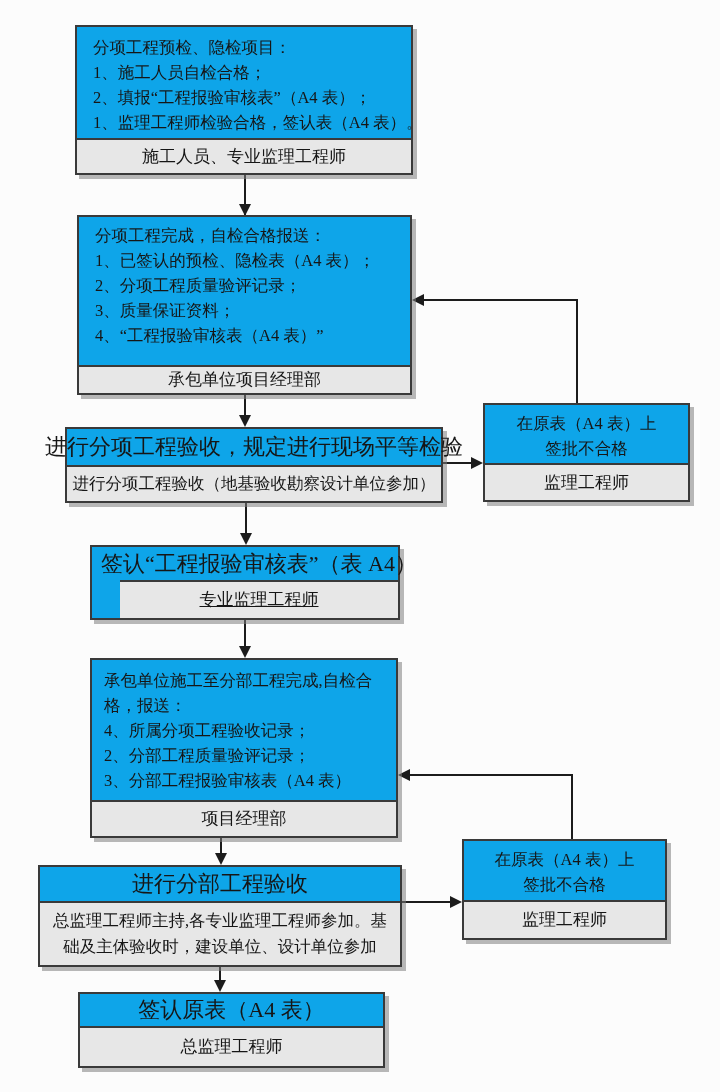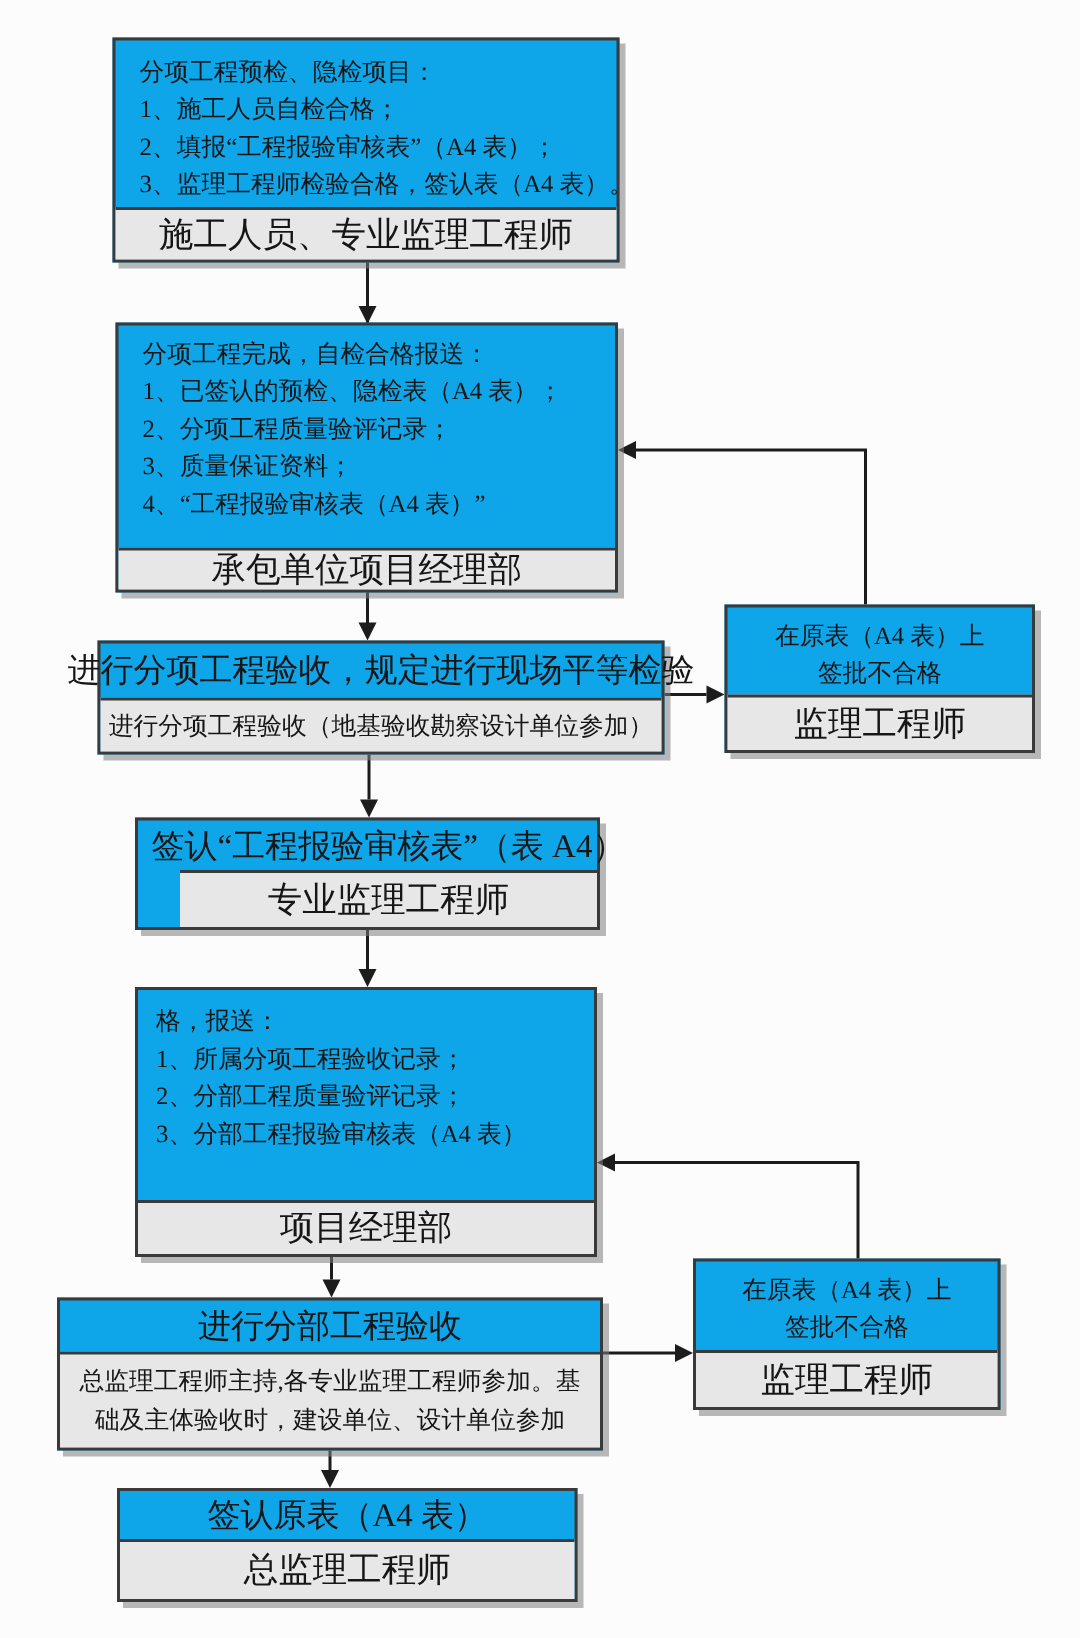--- a/index.html
+++ b/index.html
@@ -16,21 +16,21 @@
     border:2px solid #3a3a3a; background:#0ea5e9;
     box-shadow:4px 4px 0 rgba(125,125,125,.55);
   }
   .body { flex:1; font-size:16.5px; line-height:25px; padding:7px 10px 0 16px; }
   .body.center { text-align:center; padding:6px 4px 0 4px; }
   .line { white-space:nowrap; }
   .hdr { flex:1; display:flex; align-items:center; justify-content:center; text-align:center; font-size:22px; white-space:nowrap; }
   .ftr {
     border-top:2px solid #3a3a3a; background:#e7e7e7;
     display:flex; flex-direction:column; align-items:center; justify-content:center;
-    text-align:center; font-size:23px; line-height:24px; white-space:nowrap;
+    text-align:center; font-size:17px; line-height:24px; white-space:nowrap;
   }
 </style>
 </head>
 <body>
 
 <div class="canvas">
 
   <svg class="connectors" viewBox="0 0 720 1092" xmlns="http://www.w3.org/2000/svg">
     <g stroke="#1c1c1c" stroke-width="2" fill="#1c1c1c">
       <g>
@@ -76,21 +76,21 @@
         <polygon points="214,980 226,980 220,992" stroke="none"></polygon>
       </g>
     </g>
   </svg>
 
   <div class="node" style="left:75px; top:25px; width:338px; height:150px;">
     <div class="body" style="padding-top:8px;">
       <div class="line">分项工程预检、隐检项目：</div>
       <div class="line">1、施工人员自检合格；</div>
       <div class="line">2、填报“工程报验审核表”（A4 表）；</div>
-      <div class="line">3、监理工程师检验合格，签认表（A4 表）。</div>
+      <div class="line">1、监理工程师检验合格，签认表（A4 表）。</div>
     </div>
     <div class="ftr" style="height:35px;">
       <span>施工人员、专业监理工程师</span>
     </div>
   </div>
 
   <div class="node" style="left:77px; top:215px; width:335px; height:180px;gap:17px;">
     <div class="body" style="padding-top:6px;">
       <div class="line">分项工程完成，自检合格报送：</div>
       <div class="line">1、已签认的预检、隐检表（A4 表）；</div>
@@ -115,29 +115,30 @@
       <div class="line">在原表（A4 表）上</div>
       <div class="line">签批不合格</div>
     </div>
     <div class="ftr" style="height:37px;">
       <span>监理工程师</span>
     </div>
   </div>
 
   <div class="node" style="left:90px; top:545px; width:310px; height:75px;padding-left:28px;">
     <div class="hdr">签认“工程报验审核表”（表 A4）</div>
-    <div class="ftr" style="height:38px;">
+    <div class="ftr" style="height:38px;text-decoration:underline;">
       <span>专业监理工程师</span>
     </div>
   </div>
 
   <div class="node" style="left:90px; top:658px; width:308px; height:180px;">
     <div class="body" style="padding-top:8px; padding-left:12px;">
+      <div class="line">承包单位施工至分部工程完成,自检合</div>
       <div class="line">格，报送：</div>
-      <div class="line">1、所属分项工程验收记录；</div>
+      <div class="line">4、所属分项工程验收记录；</div>
       <div class="line">2、分部工程质量验评记录；</div>
       <div class="line">3、分部工程报验审核表（A4 表）</div>
     </div>
     <div class="ftr" style="height:36px;">
       <span>项目经理部</span>
     </div>
   </div>
 
   <div class="node" style="left:38px; top:865px; width:364px; height:102px;">
     <div class="hdr">进行分部工程验收</div>

